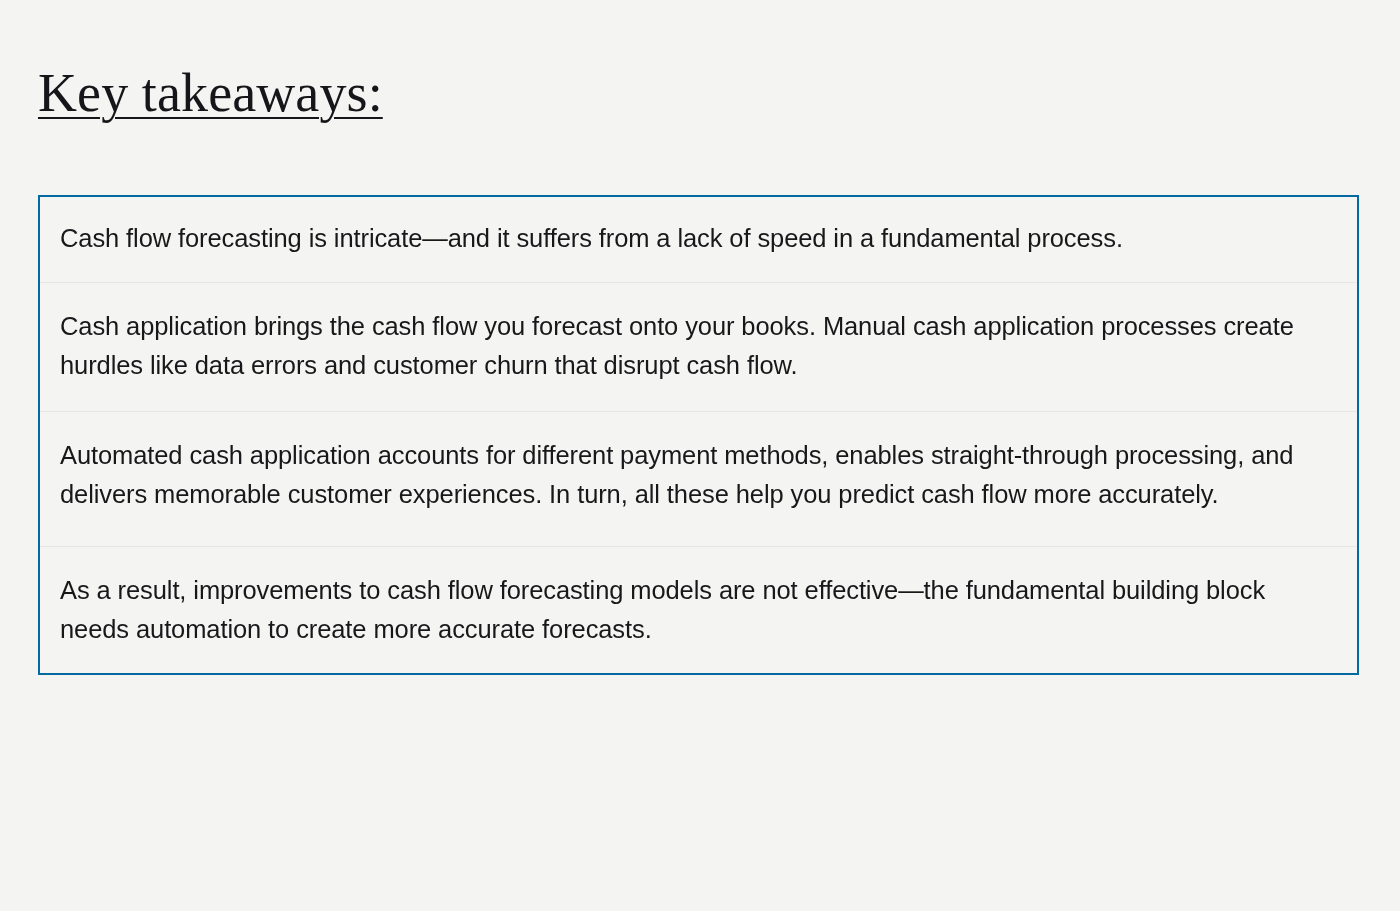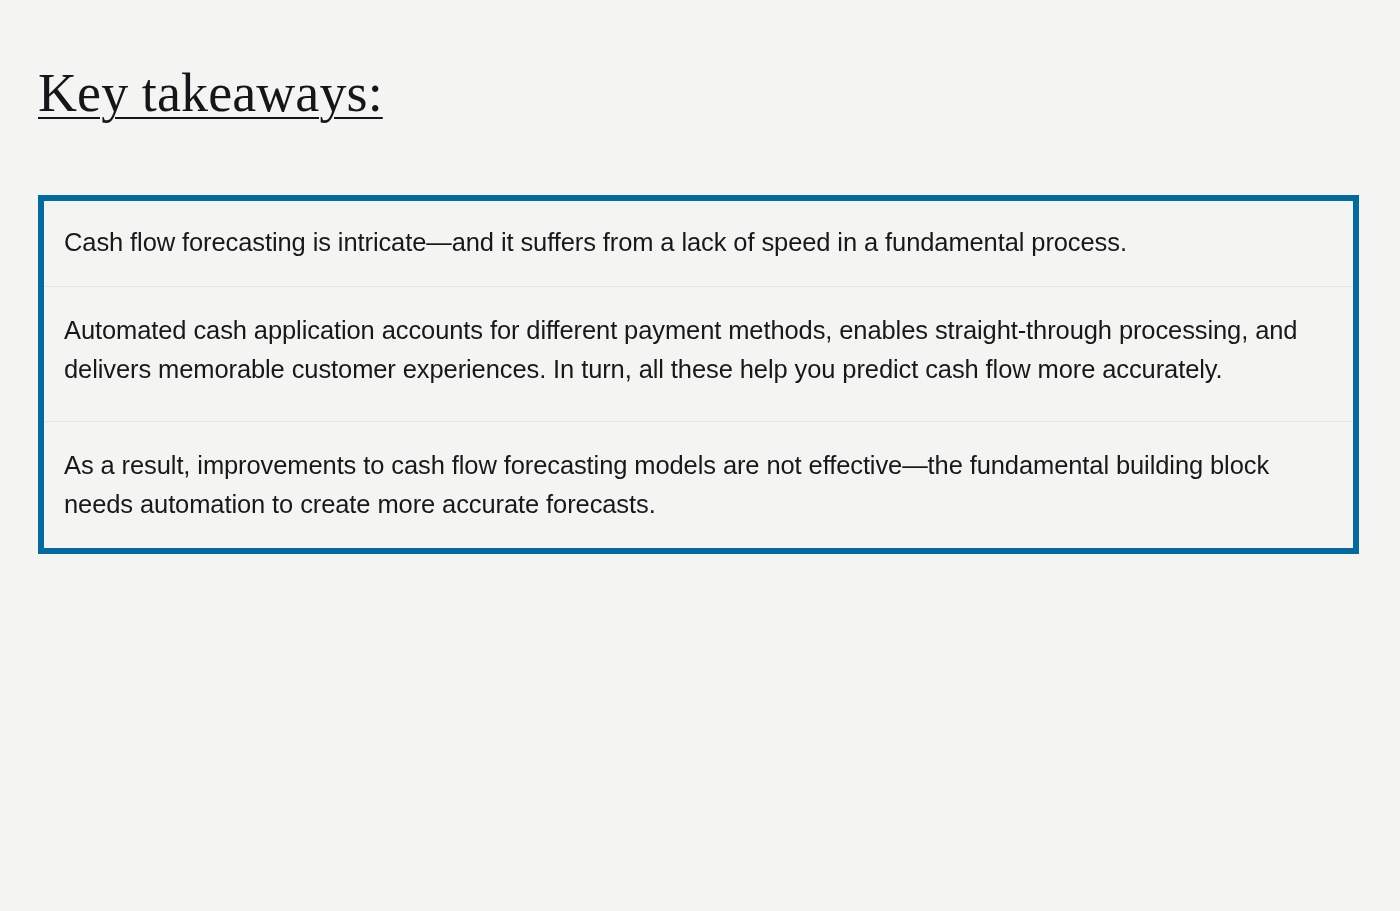--- a/index.html
+++ b/index.html
@@ -40,21 +40,21 @@
     text-underline-offset: 6px;
     white-space: nowrap;
   }
 
   .takeaways-table {
     position: absolute;
     left: 38px;
     top: 195px;
     width: 1321px;
     box-sizing: border-box;
-    border: 6px solid #0369a1;
+    border: 2px solid #0369a1;
     border-collapse: collapse;
     background: transparent;
   }
 
   .takeaway-row {
     display: block;
     box-sizing: border-box;
     border-bottom: 1px solid #e7e7e1;
   }
   .takeaway-row:last-child {
@@ -84,20 +84,23 @@
 <div class="page">
 
   <h1 class="page-title">Key takeaways:</h1>
 
   <div class="takeaways-table">
 
     <div class="takeaway-row row-1">
       <div class="takeaway-cell">Cash flow forecasting is intricate—and it suffers from a lack of speed in a fundamental process.</div>
     </div>
 
+    <div class="takeaway-row row-2">
+      <div class="takeaway-cell">Cash application brings the cash flow you forecast onto your books. Manual cash application processes create hurdles like data errors and customer churn that disrupt cash flow.</div>
+    </div>
 
     <div class="takeaway-row row-4">
       <div class="takeaway-cell">Automated cash application accounts for different payment methods, enables straight-through processing, and delivers memorable customer experiences. In turn, all these help you predict cash flow more accurately.</div>
     </div>
 
     <div class="takeaway-row row-3">
       <div class="takeaway-cell">As a result, improvements to cash flow forecasting models are not effective—the fundamental building block needs automation to create more accurate forecasts.</div>
     </div>
 
   </div>

